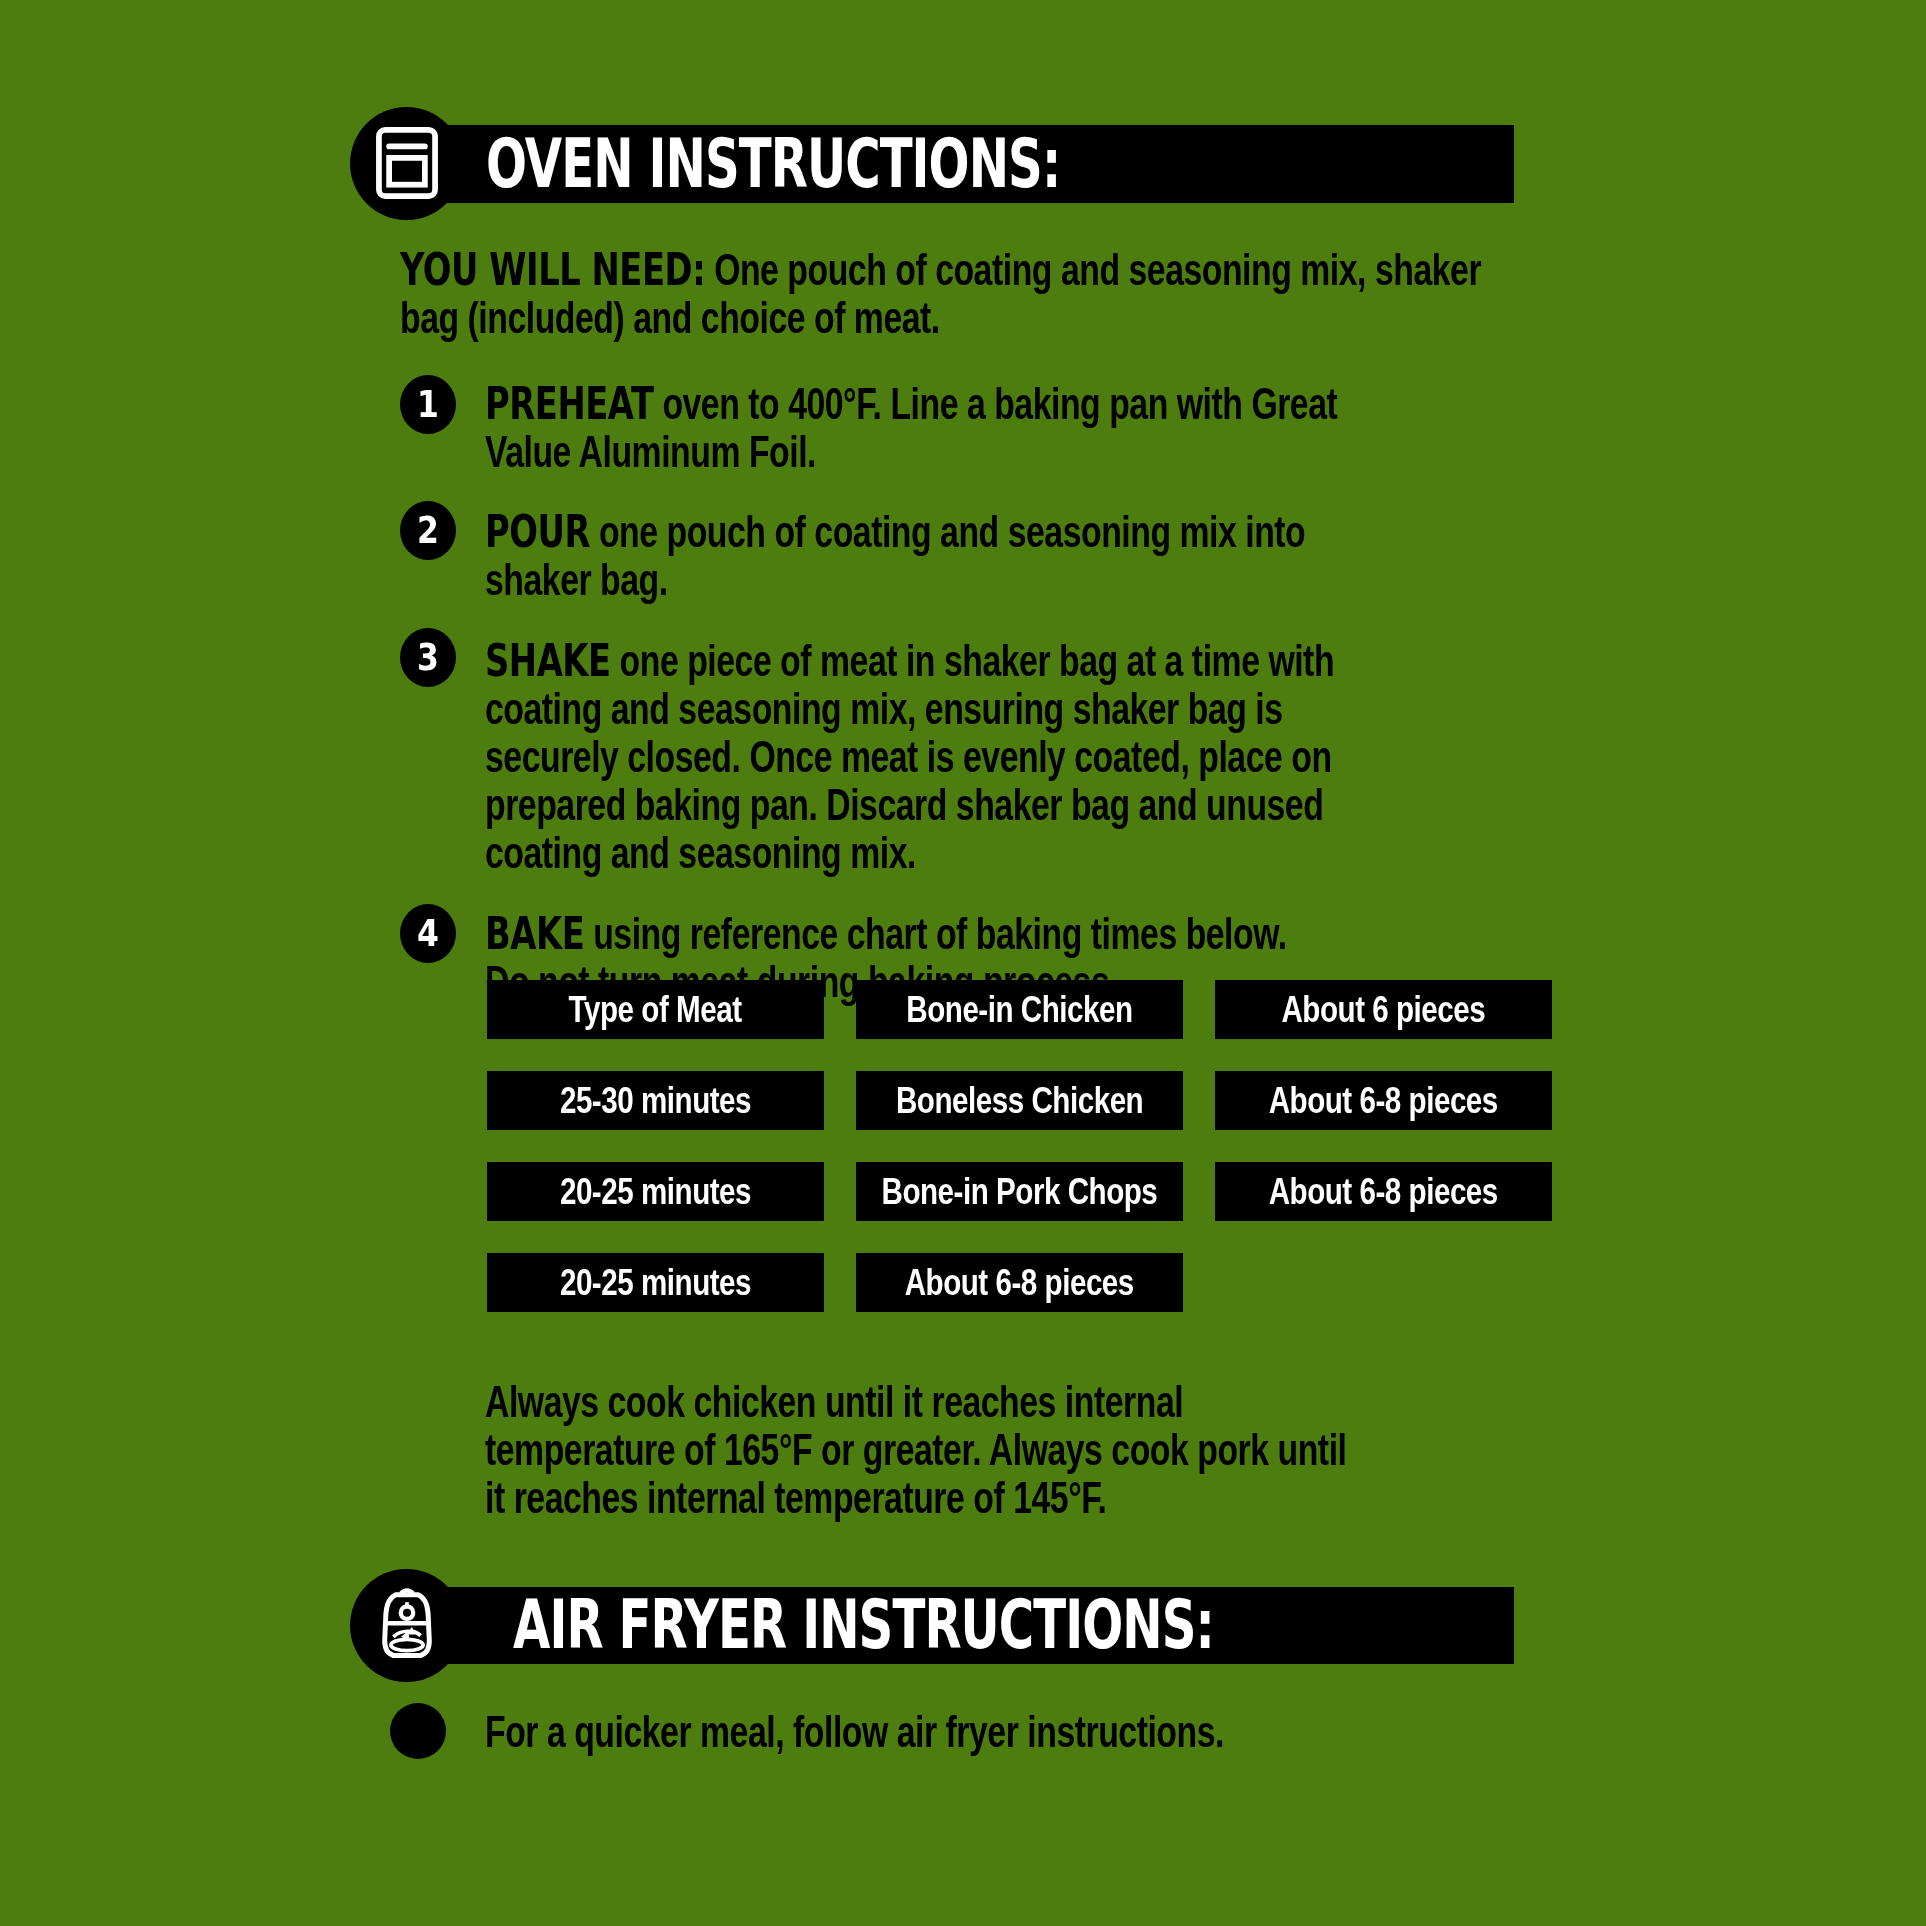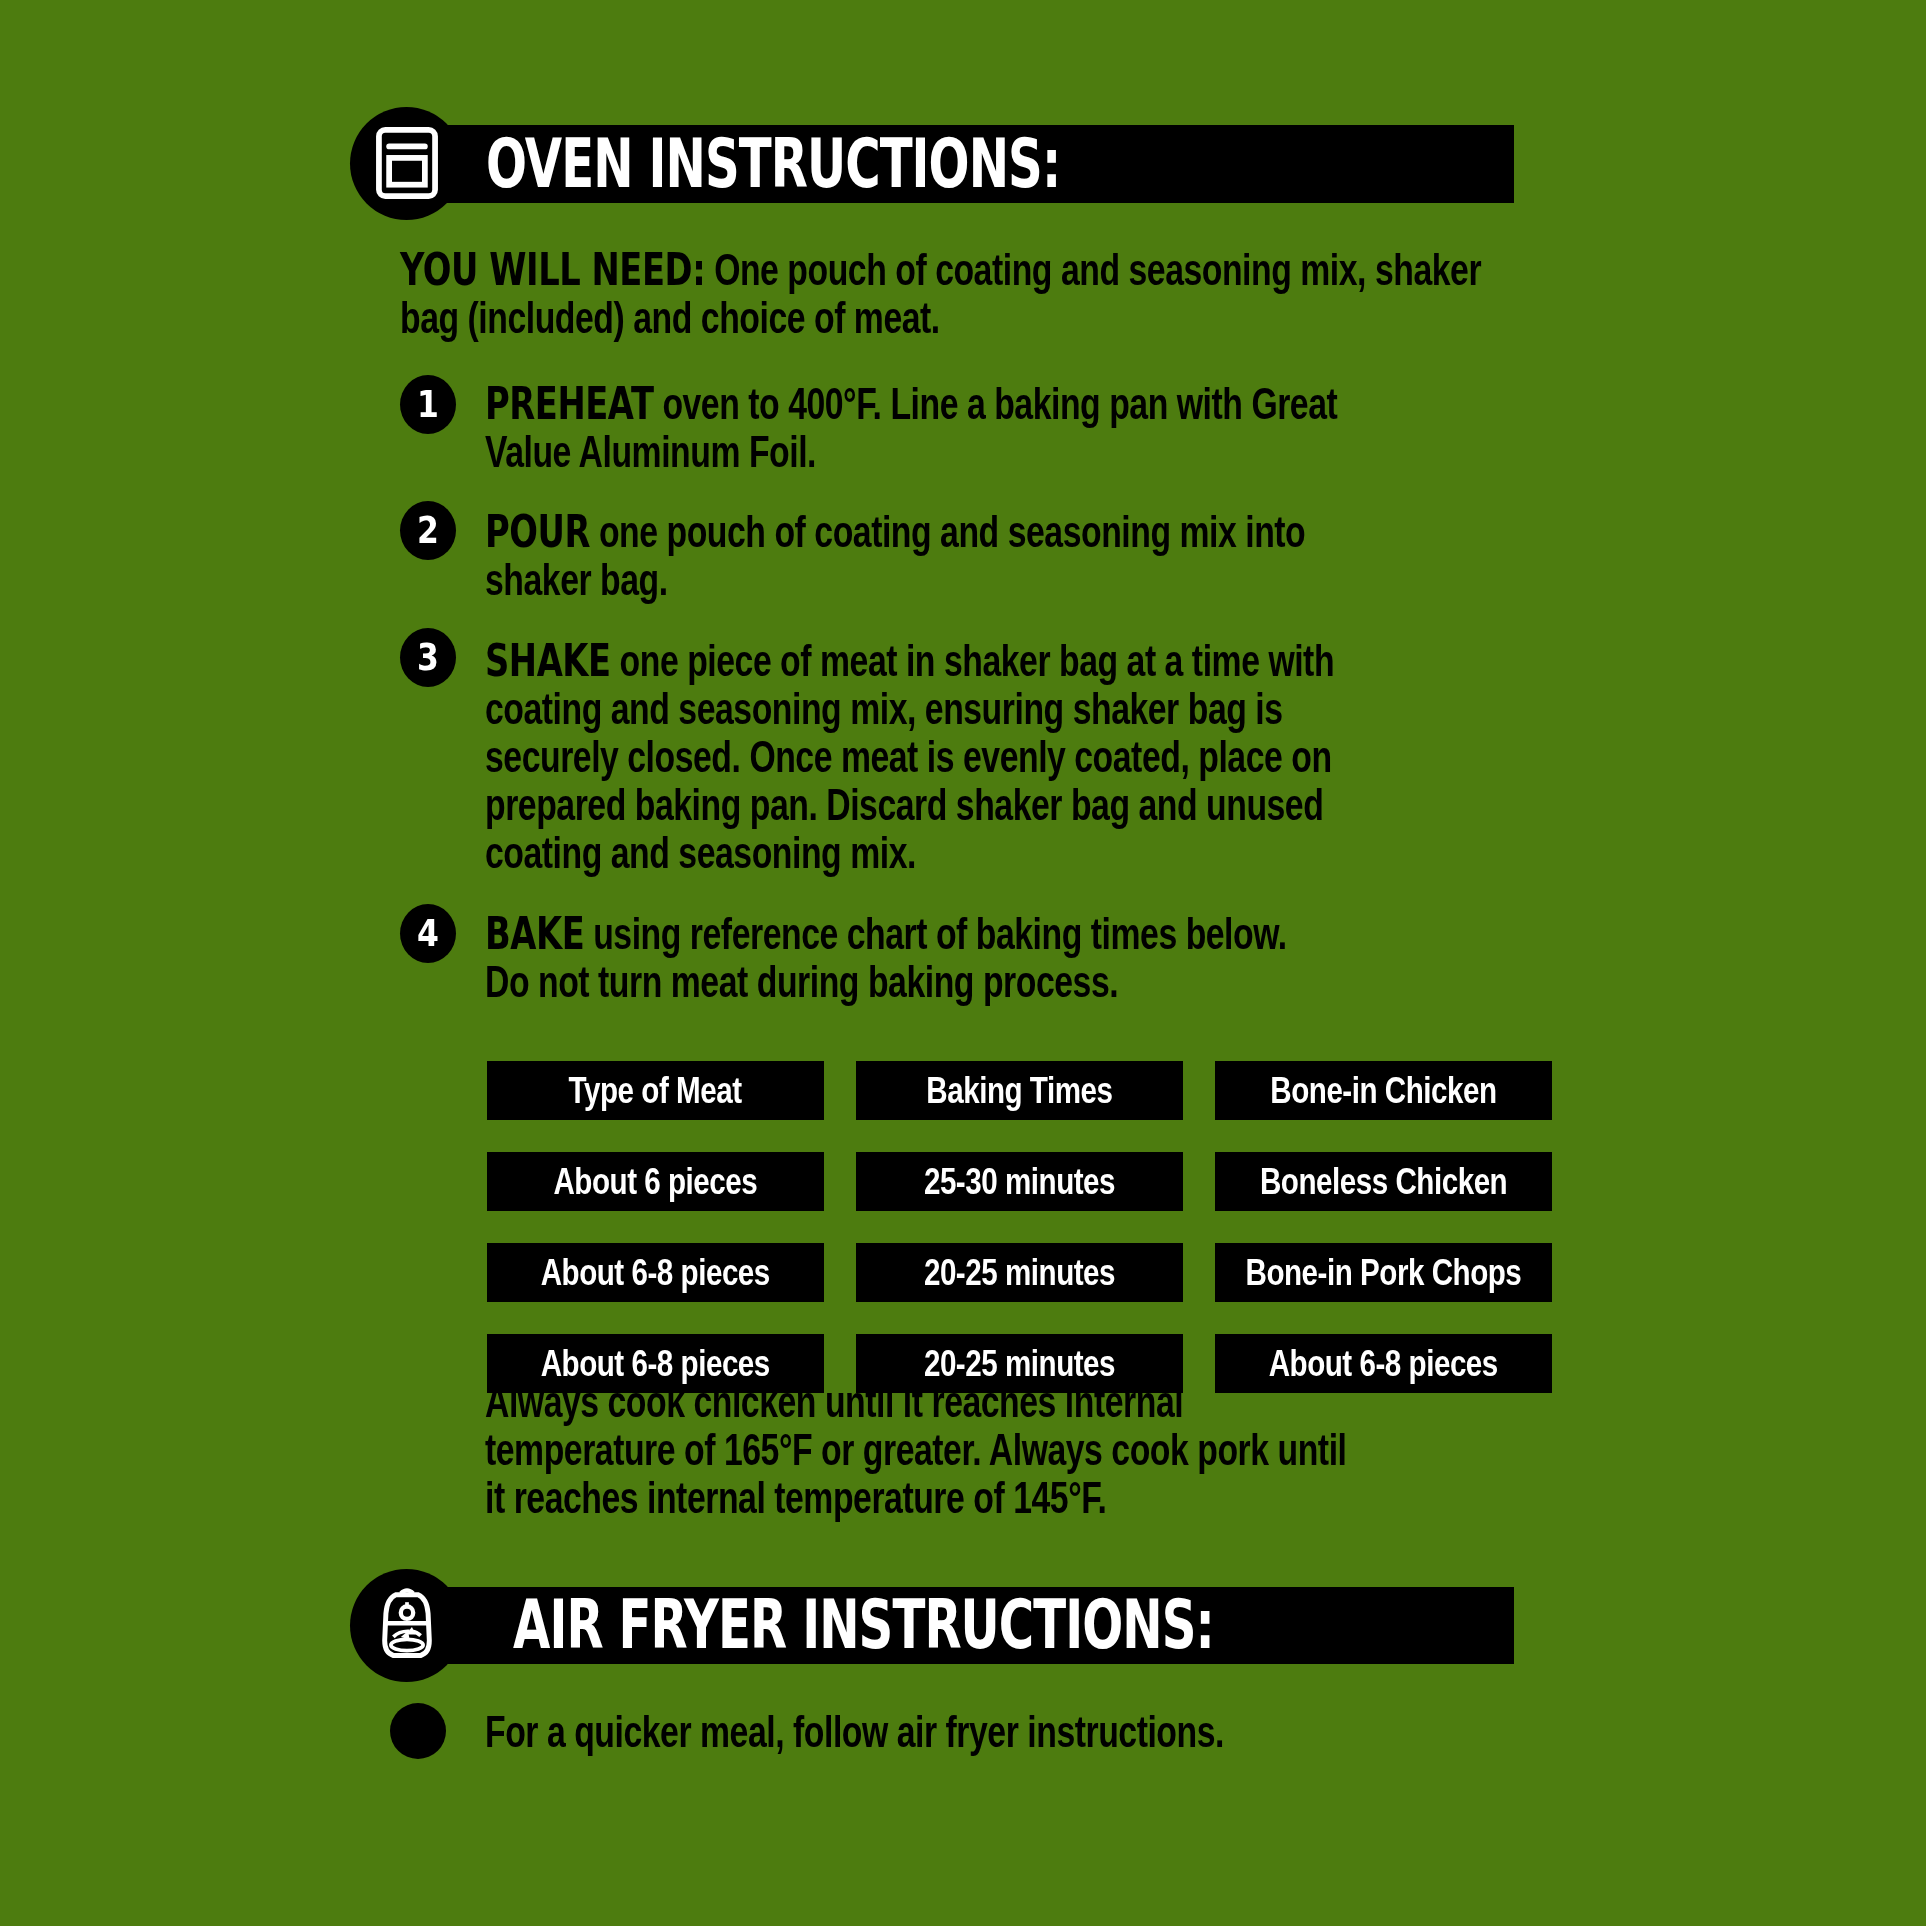--- a/index.html
+++ b/index.html
@@ -91,21 +91,21 @@
     top: 1703px;
     width: 56px;
     height: 56px;
     border-radius: 50%;
     background: #000000;
   }
   
   .bake-table {
     position: absolute;
     left: 487px;
-    top: 1061px;
+    top: 980px;
     width: 1025px;
     display: grid;
     grid-template-columns: 337px 327px 337px;
     column-gap: 11.6px;
     row-gap: 6.4px;
     gap: 32px;
   }
   .bake-table .cell {
     height: 59px;
     background: #000000;
@@ -168,23 +168,20 @@
 
   <div class="badge" style="top:904px;">
     <span>4</span>
   </div>
   <p class="para" style="left:485px; top:910px; margin:0;"><span class="kw">BAKE</span><span> using reference chart of baking times below.
 Do not turn meat during baking process.</span></p>
 
   <div class="bake-table">
     <div class="cell">
         <span>Type of Meat</span>
-      </div>
-    <div class="cell">
-        <span>Baking Times</span>
       </div>
 
     <div class="cell">
         <span>Bone-in Chicken</span>
       </div>
     <div class="cell">
         <span>About 6 pieces</span>
       </div>
     <div class="cell">
         <span>25-30 minutes</span>

